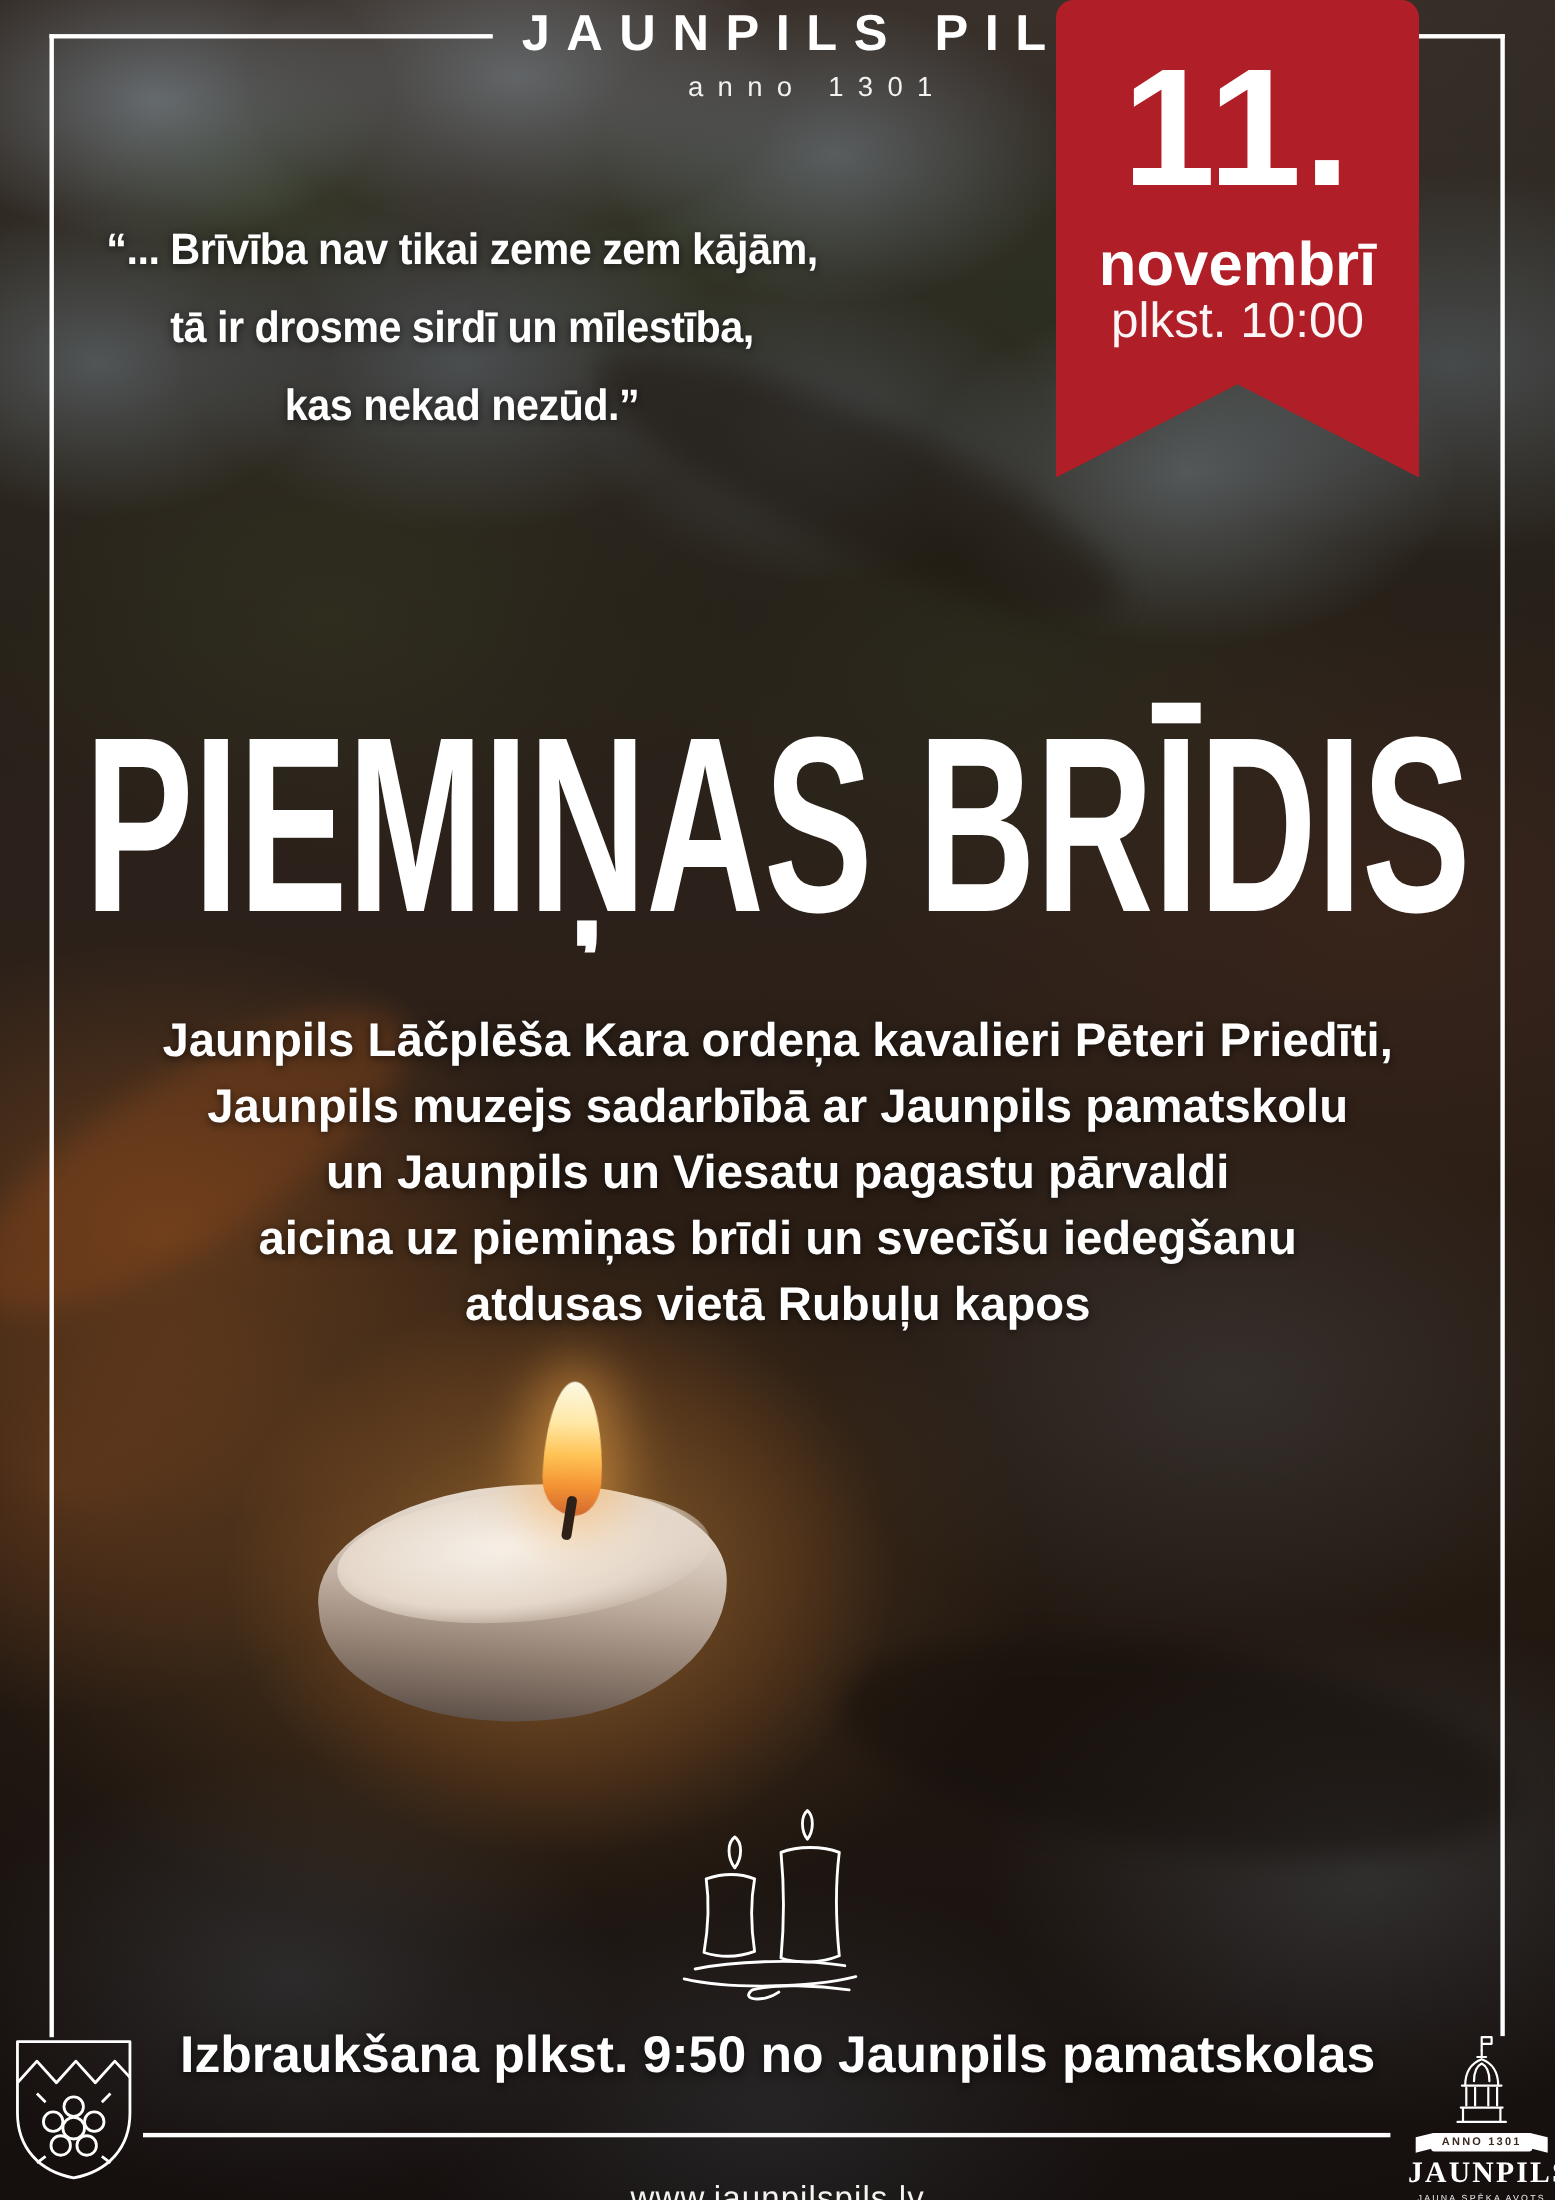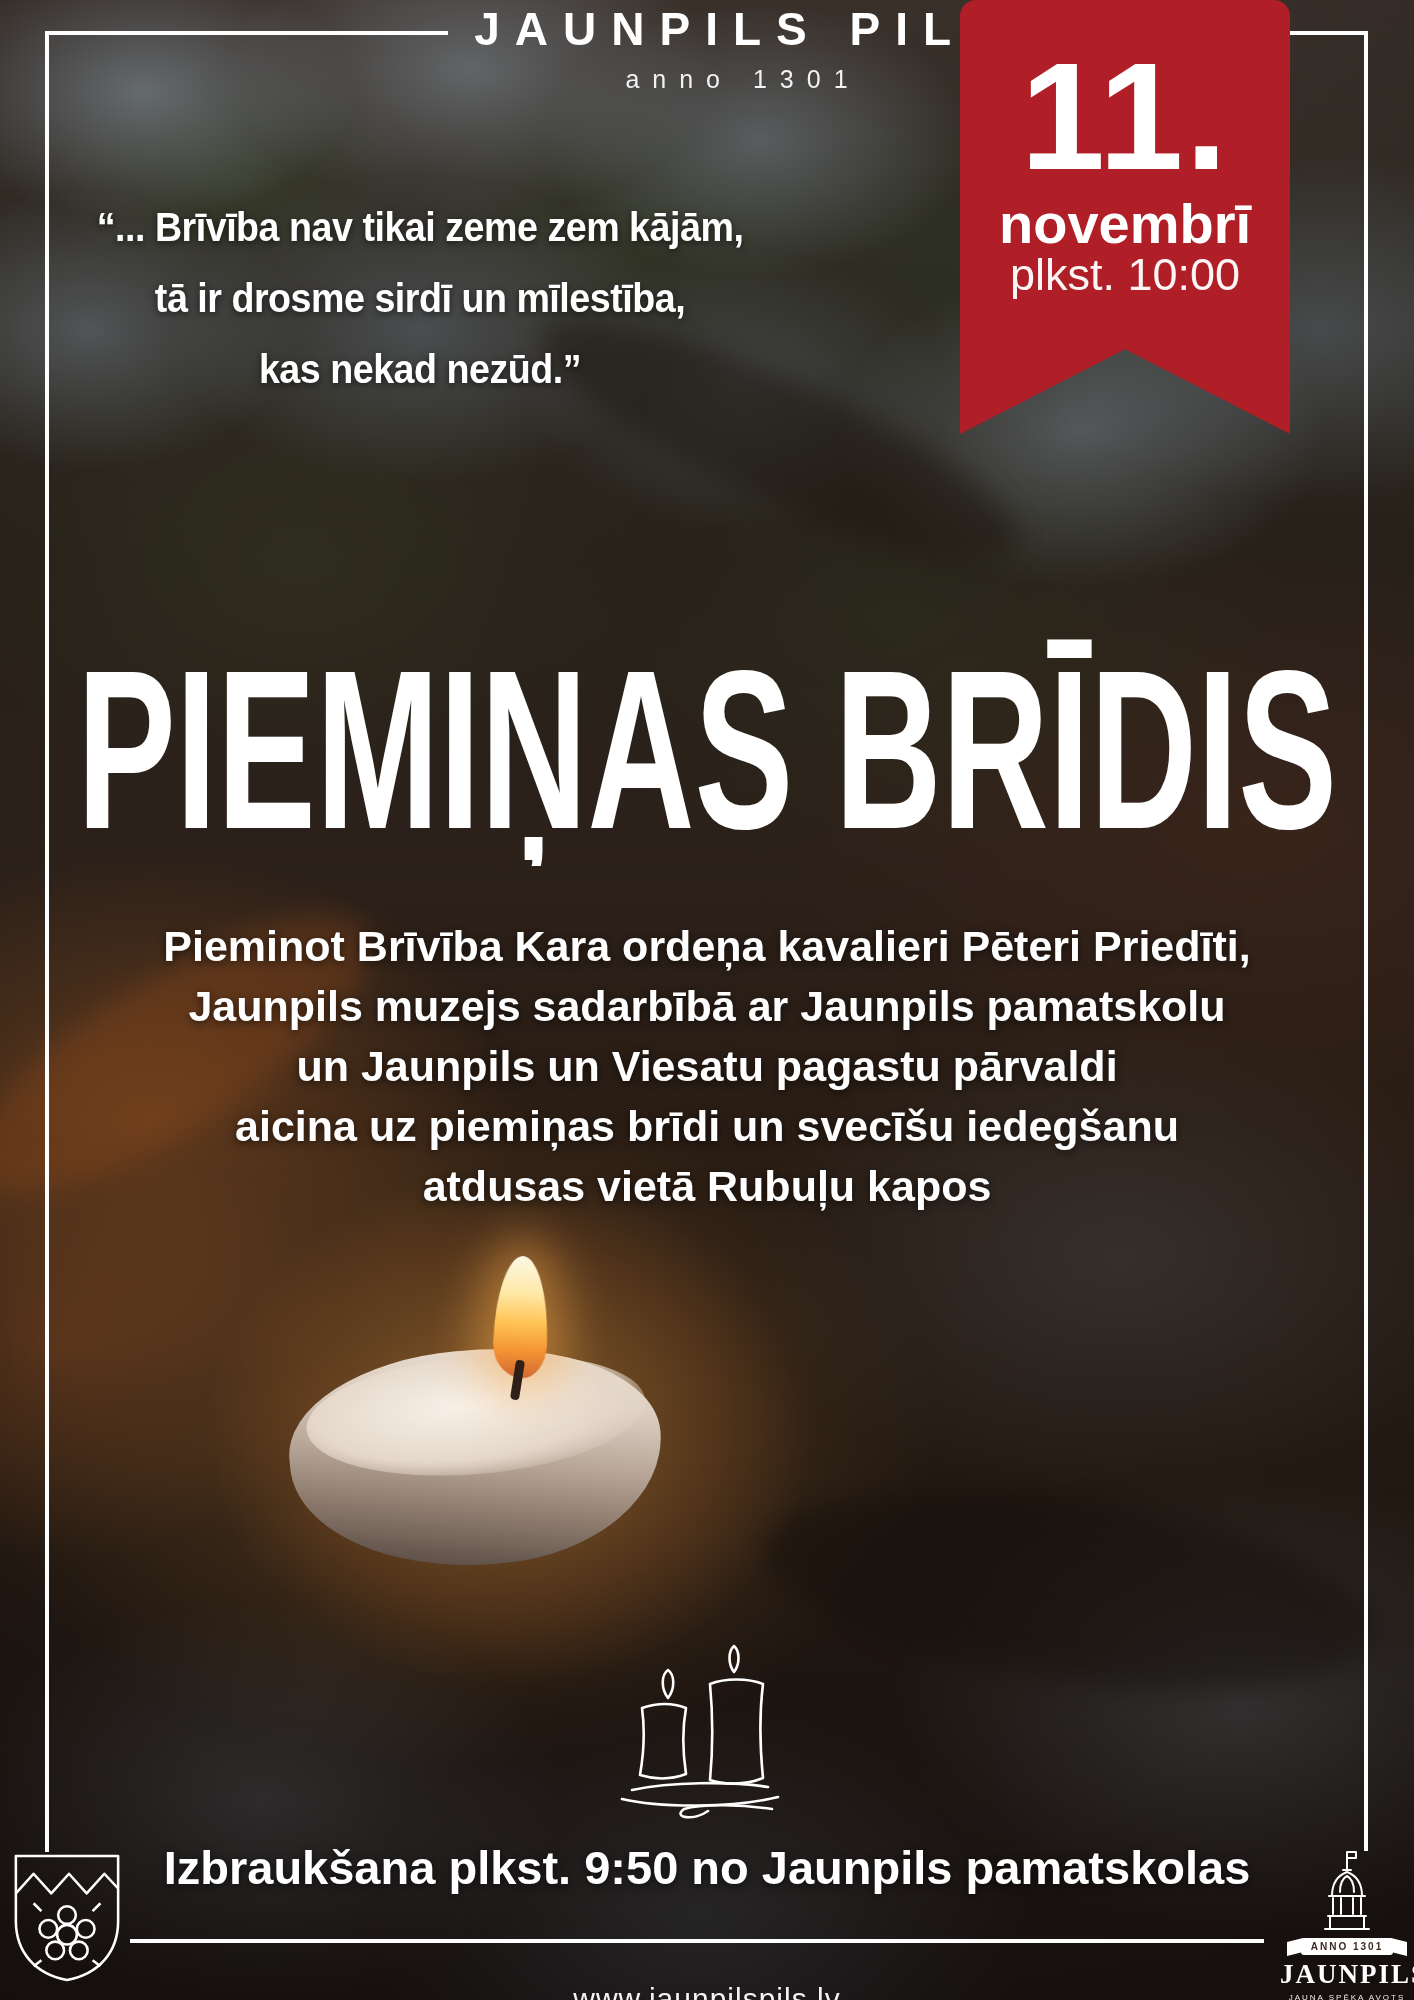--- a/index.html
+++ b/index.html
@@ -69,21 +69,21 @@
   
   .header{position:absolute;left:0;top:5px;width:100%;text-align:center;z-index:3;padding-left:36px;}
   .brand{font-size:46px;font-weight:700;letter-spacing:15px;line-height:1.05;}
   .anno{font-size:25px;font-weight:400;letter-spacing:13px;margin-top:12px;color:#f2f2f2;}
 
   
   .ribbon{position:absolute;left:960px;top:0;width:330px;height:434px;z-index:5;
     background:#b01f27;border-radius:16px 16px 0 0;text-align:center;
     clip-path:polygon(0 0,100% 0,100% 100%,50% 80.5%,0 100%);}
   .ribbon-day{font-size:152px;font-weight:700;line-height:1;padding-top:40px;letter-spacing:2px;}
-  .ribbon-month{font-size:56px;font-weight:700;margin-top:4px;line-height:1;}
+  .ribbon-month{font-size:56px;font-weight:700;margin-top:20px;line-height:1;}
   .ribbon-time{font-size:45px;font-weight:400;margin-top:0;line-height:1;color:#fbf5f5;}
 
   
   .quote{position:absolute;left:0px;top:192px;width:840px;z-index:3;text-align:center;
     font-size:40px;font-weight:700;line-height:71px;letter-spacing:-.5px;
     transform:scaleX(.94);transform-origin:center;
     text-shadow:0 2px 8px rgba(0,0,0,.6);}
   .quote span{display:block;white-space:nowrap;}
 
   
@@ -155,21 +155,21 @@
   <span>kas nekad nezūd.”</span>
 </div>
 
 <div class="title-wrap">
   <svg width="1290" height="250" viewBox="0 0 1290 165" preserveAspectRatio="none">
     <text x="645" y="140" text-anchor="middle" font-size="150" font-weight="700" fill="#ffffff" textLength="1260" lengthAdjust="spacingAndGlyphs">PIEMIŅAS BRĪDIS</text>
   </svg>
 </div>
 
 <div class="body-text">
-  <span>Pieminot Brīvība Kara ordeņa kavalieri Pēteri Priedīti,</span>
+  <span>Jaunpils Lāčplēša Kara ordeņa kavalieri Pēteri Priedīti,</span>
   <span>Jaunpils muzejs sadarbībā ar Jaunpils pamatskolu</span>
   <span>un Jaunpils un Viesatu pagastu pārvaldi</span>
   <span>aicina uz piemiņas brīdi un svecīšu iedegšanu</span>
   <span>atdusas vietā Rubuļu kapos</span>
 </div>
 
 <div class="candles-icon">
   <svg width="175" height="188" viewBox="0 0 175 188" fill="none" stroke="#ffffff" stroke-width="2.6" stroke-linecap="round" stroke-linejoin="round">
     <path d="M56,66 C49,57 49,43 56,38 C63,43 63,57 56,66 Z"></path>
     <path d="M30,76 C45,71 61,71 74,76 C70,98 71,122 74,142 C58,148 44,148 28,143 C32,120 33,98 30,76 Z"></path>

